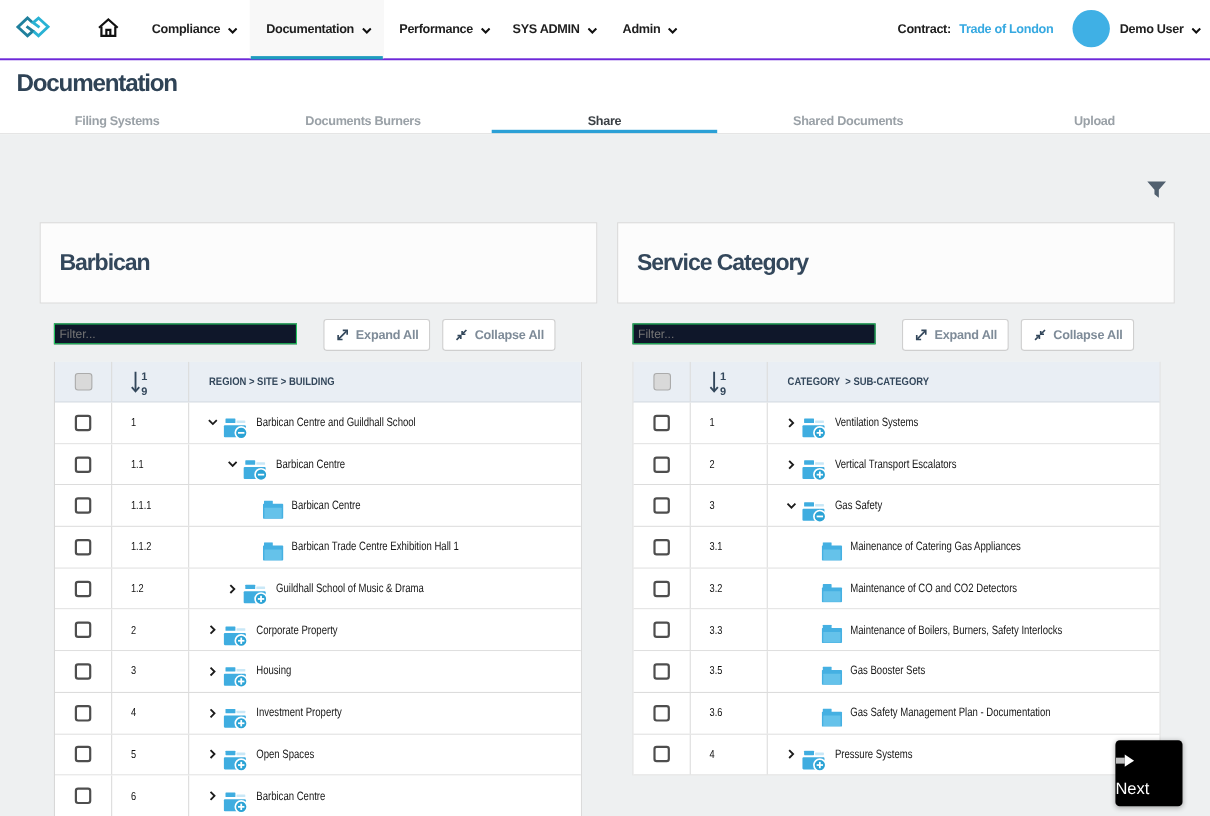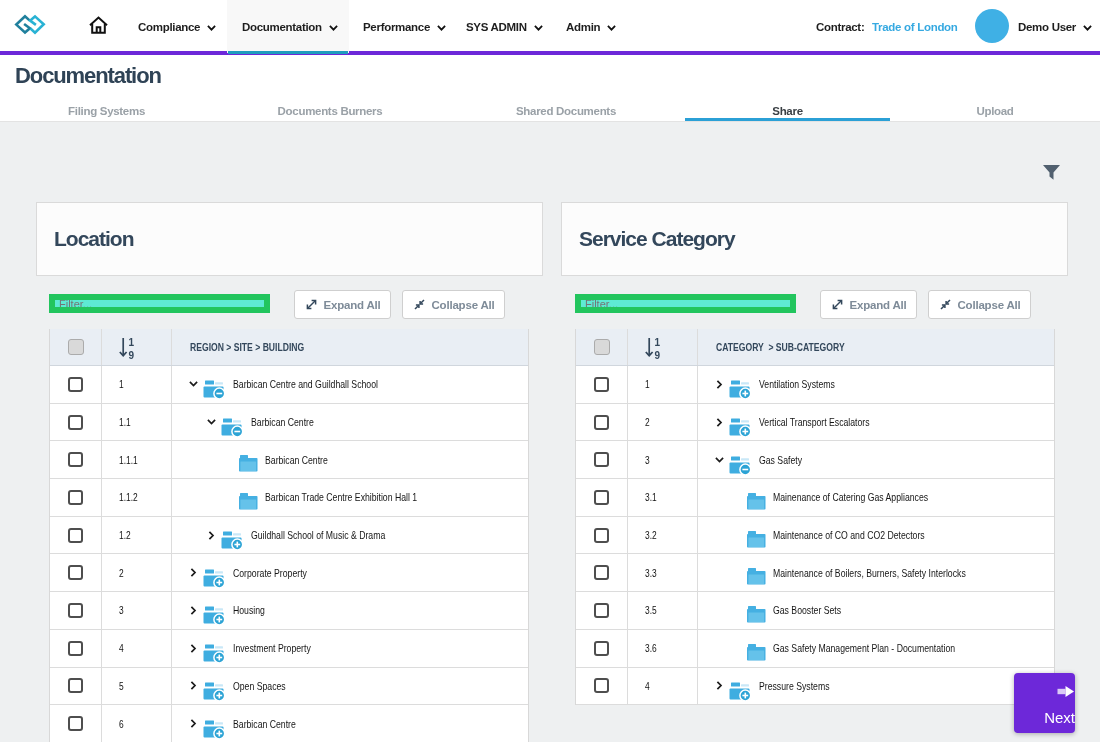--- a/index.html
+++ b/index.html
@@ -1,53 +1,53 @@
 <!DOCTYPE html>
 <html><head><meta charset="utf-8"><title>Documentation</title><style>
 *{margin:0;padding:0;box-sizing:border-box}
 html,body{width:1100px;height:742px;overflow:hidden;background:#fff;
 font-family:"Liberation Sans",sans-serif;position:relative}
 
-.nav{position:absolute;top:0;left:0;width:1100px;height:55px;background:#fff;border-bottom:4px solid #6d28d9}
+.nav{position:absolute;top:0;left:0;width:1100px;height:55px;background:#fff;border-bottom:2px solid #6d28d9}
 .nitem{position:absolute;top:0;height:53px;display:flex;align-items:center;gap:7px;font-size:11.5px;font-weight:bold;color:#1e1e1e;white-space:nowrap;letter-spacing:-0.3px}
 .nitem svg{margin-top:2px}
 .nactive{background:#f8f8f8}
 .nactive:after{content:"";position:absolute;left:1px;right:1px;bottom:-1px;height:3px;background:#1f9cbe}
 
 .phead{position:absolute;top:55px;left:0;width:1100px;height:67px;background:#fff;border-bottom:1px solid #e3e3e3}
 .ptitle{position:absolute;top:8px;left:15px;font-size:22px;font-weight:bold;color:#2f4356;letter-spacing:-1.1px}
 .tabs{position:absolute;bottom:0;left:0;width:1100px;height:24px;display:flex}
 .tab{display:flex;align-items:center;justify-content:center;font-size:11.5px;font-weight:bold;color:#9aa1a7;position:relative;letter-spacing:-0.3px;padding-top:3px}
 .tabactive{color:#3a3f44}
 .tabactive:after{content:"";position:absolute;left:0;right:0;bottom:0;height:3px;background:#2ba0d6}
 
 .bg{position:absolute;top:122px;left:0;width:1100px;height:620px;background:#eef0f1}
 .card{position:absolute;top:202px;width:507px;height:74px;background:#fcfcfc;border:1px solid #dadada}
 .ctitle{position:absolute;top:24px;left:17px;font-size:21px;font-weight:bold;color:#33475b;letter-spacing:-1px}
-.filter{position:absolute;top:294px;width:221px;height:19px;border:6px solid #22c55e;background:#5eead4;font-size:11px;color:#777;padding:0 4px;font-family:"Liberation Sans",sans-serif}
+.filter{position:absolute;top:294px;width:221px;height:19px;border:1px solid #22c55e;background:#0f172a;font-size:11px;color:#777;padding:0 4px;font-family:"Liberation Sans",sans-serif}
 .btn{position:absolute;top:290px;height:29px;background:#fff;border:1px solid #cfcfcf;border-radius:3px;display:flex;align-items:center;justify-content:center;gap:6px;color:#7e8b98;font-size:11.5px;font-weight:bold;letter-spacing:-0.2px}
 
 .tbl{position:absolute;top:329px;width:480px;background:#fff;border-left:1px solid #d8d8d8;border-right:1px solid #d8d8d8}
 .thead{height:37px;background:#e9eef4;display:flex;align-items:center;border-bottom:1px solid #d0d6dd}
 .trow{height:37.7px;display:flex;align-items:center;border-bottom:1px solid #dcdcdc;background:#fff}
 .c1{width:52px;height:100%;flex:none;display:flex;align-items:center;justify-content:center;border-right:1px solid #dcdcdc}
 .c2{width:70px;height:100%;flex:none;display:flex;align-items:center;border-right:1px solid #dcdcdc;padding-left:17px}
 .c3{flex:1;height:100%;display:flex;align-items:center}
 .hcb{width:16px;height:16px;background:#d9d9d9;border:1px solid #ababab;border-radius:3px}
 .cb{width:15px;height:15px;background:#fff;border:2px solid #4e4e4e;border-radius:3px}
 .hlbl{font-size:10px;font-weight:bold;color:#33475b;padding-left:18px}
 .hlbl span{display:inline-block;transform:scaleX(0.86);transform-origin:left center;white-space:nowrap}
 .num{font-size:10.5px;color:#111}
 .num span{display:inline-block;transform:scaleX(0.8);transform-origin:left center}
 .tree{display:flex;align-items:center;flex:none}
 .chv{flex:none;width:9px;display:flex;justify-content:flex-start;margin-right:5px}
 .fld{flex:none;margin-top:12px}
 .fldleaf{flex:none;margin-top:8px}
 .lbl{font-size:11px;color:#161616;margin-left:7px;white-space:nowrap;display:inline-block;transform:scaleX(0.79);transform-origin:left center}
-.next{position:absolute;left:1014px;top:673px;width:61px;height:60px;background:#6d28d9;border-radius:4px;box-shadow:0 1px 5px rgba(0,0,0,0.3);z-index:5;text-align:right}
+.next{position:absolute;left:1014px;top:673px;width:61px;height:60px;background:#000000;border-radius:4px;box-shadow:0 1px 5px rgba(0,0,0,0.3);z-index:5;text-align:left}
 .next .txt{position:absolute;bottom:7px;left:0;right:0;color:#fff;font-size:15px}
 </style></head><body>
 <svg width="0" height="0" style="position:absolute">
     <defs>
 <symbol id="fminus" viewBox="0 0 23 20">
 <rect x="2" y="0.5" width="9" height="4" rx="0.5" fill="#3fade0"></rect>
 <rect x="12" y="2.2" width="8" height="2.3" rx="0.5" fill="#c9e8f7"></rect>
 <rect x="0.5" y="6.5" width="20" height="11" rx="1" fill="#3fade0"></rect>
 <circle cx="16.3" cy="13.5" r="5.4" fill="#2ba3d5" stroke="#fff" stroke-width="1.5"></circle>
 <rect x="13.4" y="12.7" width="5.8" height="1.6" fill="#fff"></rect>
@@ -108,31 +108,31 @@
 <div style="position:absolute;left:975px;top:9px;width:34px;height:34px;border-radius:50%;background:#3fb0e5"></div>
 <div class="nitem" style="left:1018px">Demo User <svg width="9" height="6" viewBox="0 0 9 6">
         <polyline points="0.9,0.9 4.5,4.6 8.1,0.9" fill="none" stroke="#111" stroke-width="1.8"></polyline>
       </svg></div>
 </div>
 <div class="phead">
 <div class="ptitle">Documentation</div>
 <div class="tabs">
 <div class="tab" style="width:213px">Filing Systems</div>
 <div class="tab" style="width:234px">Documents Burners</div>
+<div class="tab tabactive" style="width:205px">Share</div>
 <div class="tab" style="width:238px">Shared Documents</div>
-<div class="tab tabactive" style="width:205px">Share</div>
 <div class="tab" style="width:210px">Upload</div>
 </div>
 </div>
 <div class="bg"></div>
 <svg style="position:absolute;left:1042px;top:164px" width="19" height="18" viewBox="0 0 19 18">
 <path d="M1,1 L18,1 L11.5,8.5 L11.5,15.8 L7.5,12.6 L7.5,8.5 Z" fill="#51606f"></path>
 </svg>
 <div class="card" style="left:36px">
-    <div class="ctitle">Location</div>
+    <div class="ctitle">Barbican</div>
   </div>
 <div class="card" style="left:561px">
     <div class="ctitle">Service Category</div>
   </div>
 <input class="filter" style="left: 49px;" placeholder="Filter...">
 <input class="filter" style="left: 575px;" placeholder="Filter...">
 <div class="btn" style="left:294px;width:97px"><svg width="13" height="13">
       <use href="#expand"></use>
     </svg>Expand All</div>
 <div class="btn" style="left:402px;width:103px"><svg width="13" height="13">

